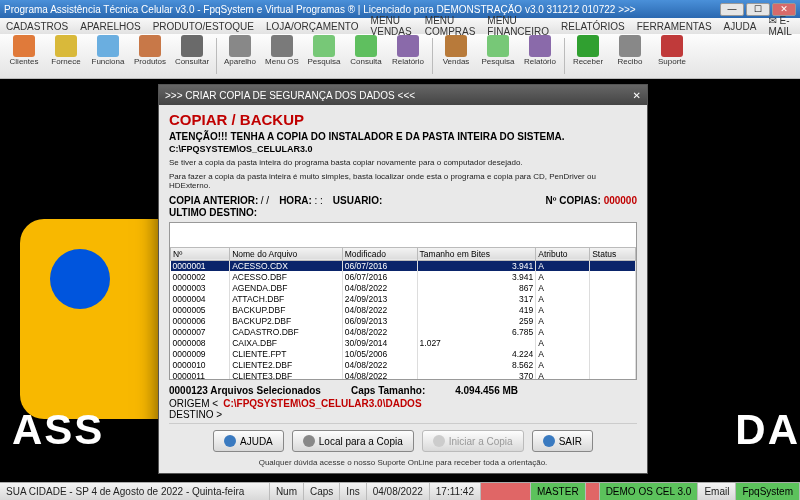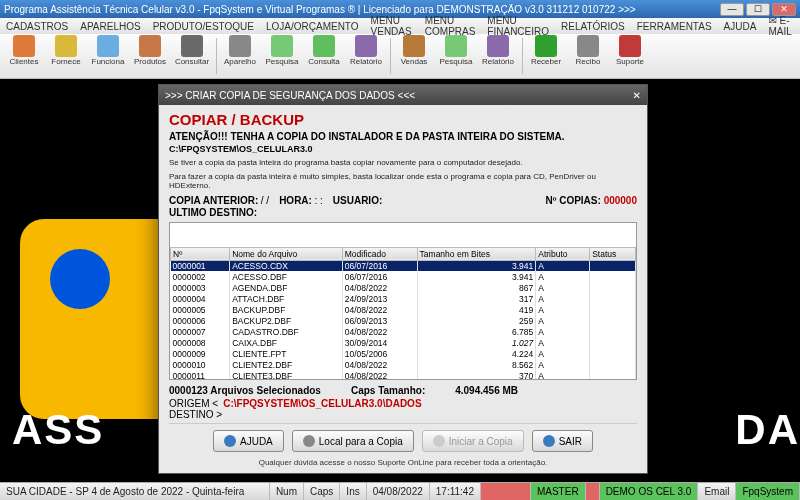--- a/index.html
+++ b/index.html
@@ -94,20 +94,24 @@
     <div class="tbbtn">
       <div class="ic" style="background: rgb(106, 106, 106);"></div>
       <div class="lb">Consultar</div>
     </div>
     <div class="sep"></div>
     <div class="tbbtn">
       <div class="ic" style="background: rgb(136, 136, 136);"></div>
       <div class="lb">Aparelho</div>
     </div>
     <div class="tbbtn">
+      <div class="ic" style="background: rgb(122, 122, 122);"></div>
+      <div class="lb">Menu OS</div>
+    </div>
+    <div class="tbbtn">
       <div class="ic" style="background: rgb(119, 200, 119);"></div>
       <div class="lb">Pesquisa</div>
     </div>
     <div class="tbbtn">
       <div class="ic" style="background: rgb(95, 191, 95);"></div>
       <div class="lb">Consulta</div>
     </div>
     <div class="tbbtn">
       <div class="ic" style="background: rgb(138, 106, 170);"></div>
       <div class="lb">Relatório</div>
@@ -230,21 +234,21 @@
                 <td>CADASTRO.DBF</td>
                 <td>04/08/2022</td>
                 <td style="text-align: right;">6.785</td>
                 <td>A</td>
                 <td></td>
               </tr>
               <tr>
                 <td>0000008</td>
                 <td>CAIXA.DBF</td>
                 <td>30/09/2014</td>
-                <td style="text-align: right; font-style: italic;">1.027</td>
+                <td style="text-align: left;">1.027</td>
                 <td>A</td>
                 <td></td>
               </tr>
               <tr>
                 <td>0000009</td>
                 <td>CLIENTE.FPT</td>
                 <td>10/05/2006</td>
                 <td style="text-align: right;">4.224</td>
                 <td>A</td>
                 <td></td>

